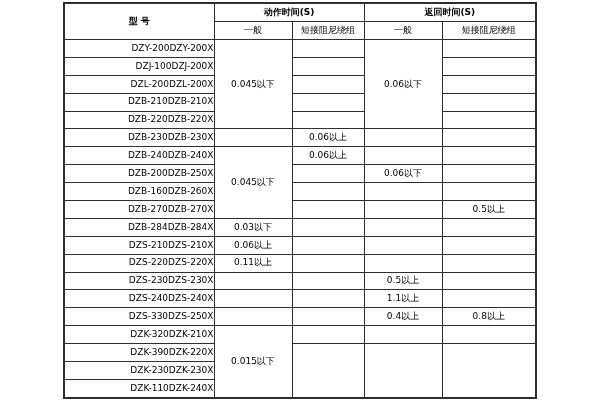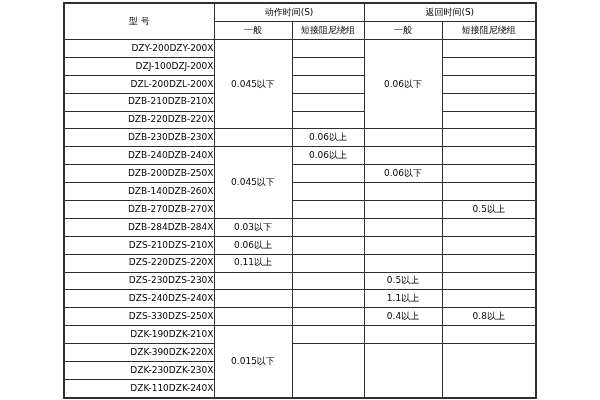--- a/index.html
+++ b/index.html
@@ -24,21 +24,21 @@
     padding: 0;
     margin: 0;
     font-size: 9px;
     font-weight: normal;
     text-align: center;
     vertical-align: middle;
     line-height: 1.05;
     overflow: hidden;
     white-space: nowrap;
   }
-  .spec-table thead tr.h1 th { height: 17px; }
+  .spec-table thead tr.h1 th { height: 17px; font-weight: bold; }
   .spec-table thead tr.h2 th { height: 17px; text-align: center; }
   .spec-table tbody td { height: 16.9px; }
   .model-pair {
     display: flex;
     justify-content: flex-end;
     align-items: center;
     width: 100%;
   }
   .c-model  { width: 150px; }
   .c-ag     { width: 78px; }
@@ -155,21 +155,21 @@
               <span>DZB-250X</span>
             </div>
           </td>
         <td></td>
         <td>0.06以下</td>
         <td></td>
       </tr>
       <tr>
         <td>
             <div class="model-pair">
-              <span>DZB-140</span>
+              <span>DZB-160</span>
               <span>DZB-260X</span>
             </div>
           </td>
         <td></td>
         <td></td>
         <td></td>
       </tr>
       <tr>
         <td>
             <div class="model-pair">
@@ -249,21 +249,21 @@
             </div>
           </td>
         <td></td>
         <td></td>
         <td>0.4以上</td>
         <td>0.8以上</td>
       </tr>
       <tr>
         <td>
             <div class="model-pair">
-              <span>DZK-190</span>
+              <span>DZK-320</span>
               <span>DZK-210X</span>
             </div>
           </td>
         <td rowspan="4">0.015以下</td>
         <td></td>
         <td></td>
         <td></td>
       </tr>
       <tr>
         <td>

